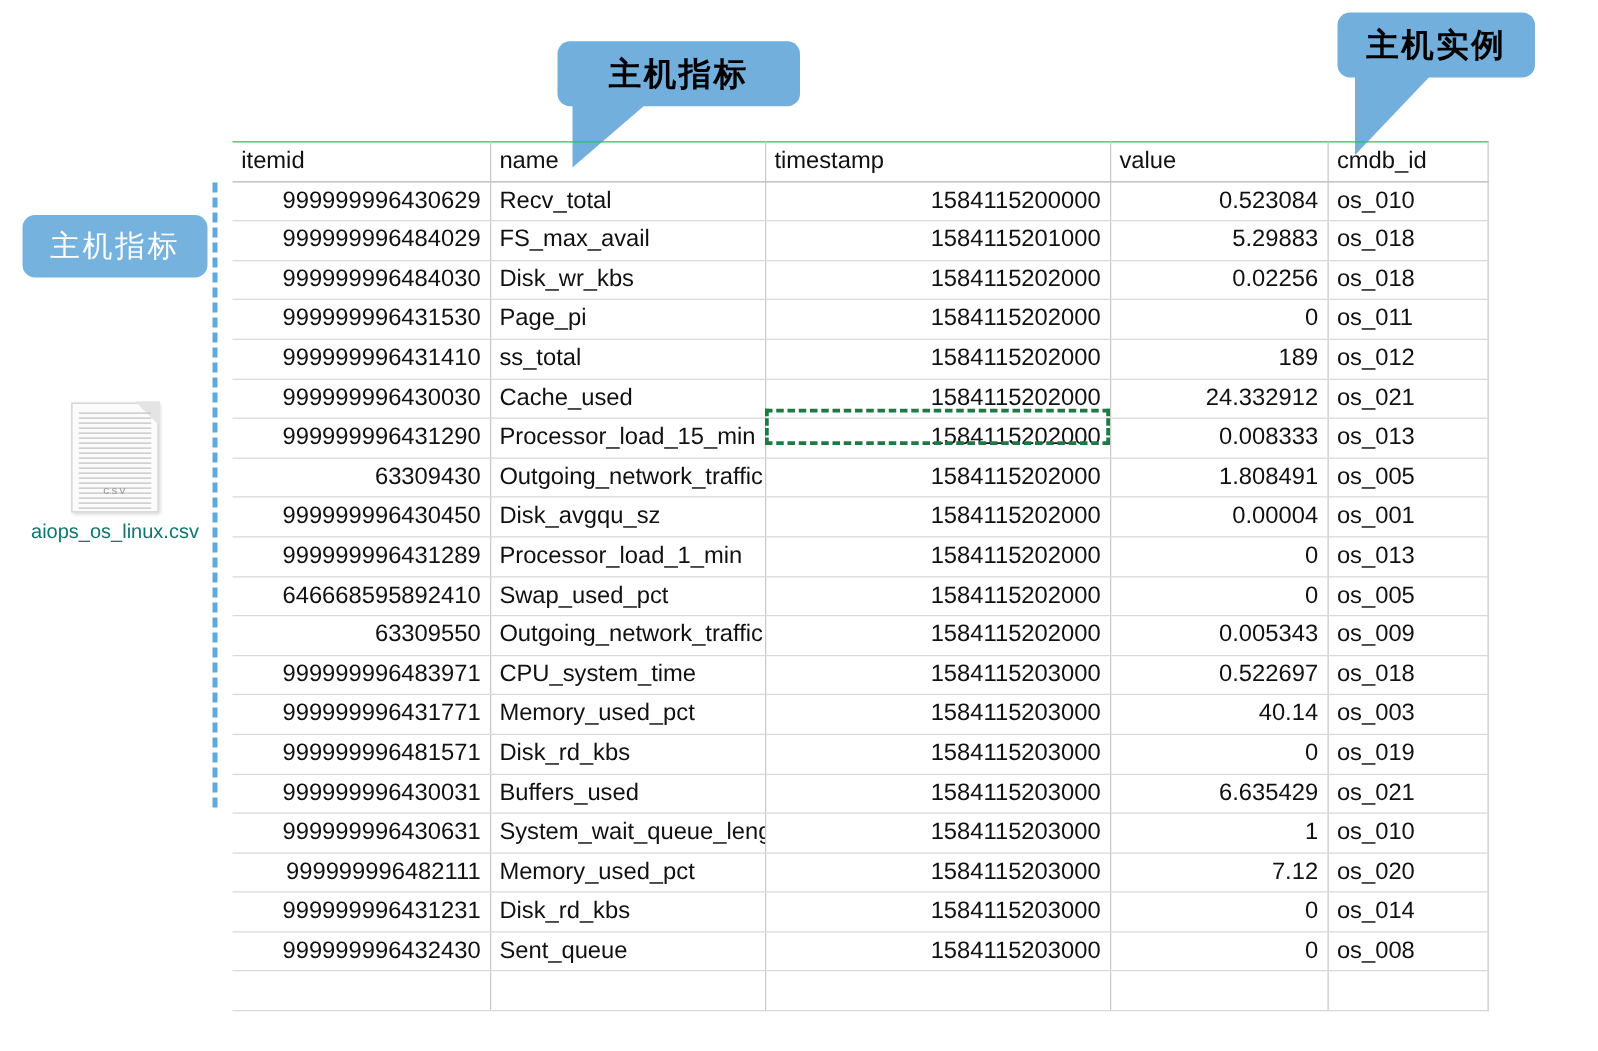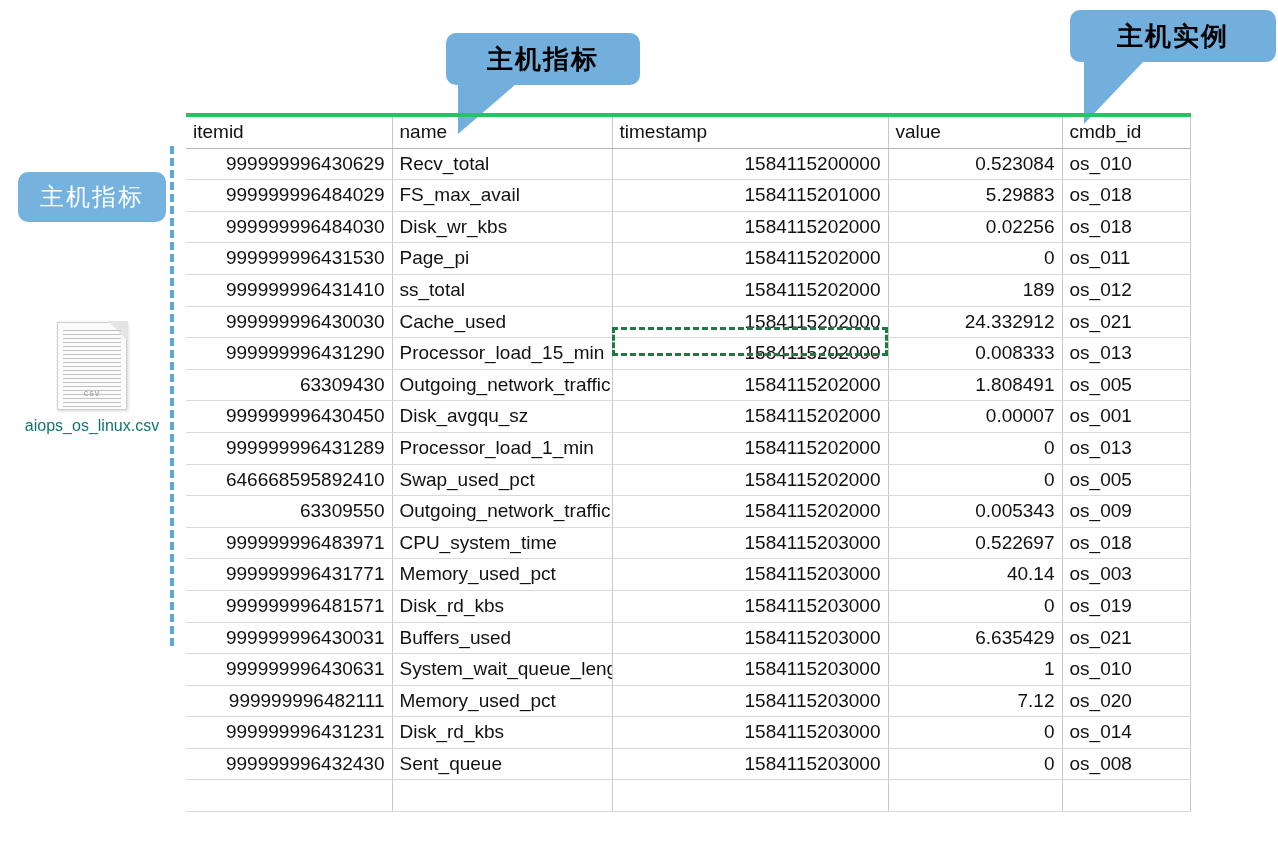--- a/index.html
+++ b/index.html
@@ -40,21 +40,21 @@
     border-bottom: 1px solid #d9d9d9;
     white-space: nowrap;
     overflow: hidden;
     font-weight: normal;
     line-height: 30.6px;
     vertical-align: middle;
   }
   #sheet thead th {
     text-align: left;
     border-bottom: 1px solid #b5b5b5;
-    border-top: 4px solid #22c55e;
+    border-top: 1px solid #22c55e;
   }
   #sheet tr > *:last-child { border-right: 1px solid #c9c9c9; }
   #sheet .num   { text-align: right; padding-right: 7px; }
   #sheet .txt   { text-align: left;  padding-left: 7px; }
   #sheet tbody tr:last-child td { border-bottom: 1px solid #d9d9d9; }
   #sheet tr.blank td { height: 30.6px; }
 
   
   #selection {
     position: absolute;
@@ -107,21 +107,21 @@
     left: 12px;
     top: 51px;
     border-left: 0 solid transparent;
     border-top: 50px solid #72afdc;
     border-right: 58px solid transparent;
   }
 
   #callout-instance {
     left: 1070px;
     top: 10px;
-    width: 206px;
+    width: 158px;
     height: 52px;
   }
   #callout-instance .tail {
     left: 14px;
     top: 51px;
     border-left: 0 solid transparent;
     border-top: 63px solid #72afdc;
     border-right: 60px solid transparent;
   }
 
@@ -148,20 +148,21 @@
     left: 12px;
     top: 322px;
     width: 160px;
     text-align: center;
   }
   #file-icon {
     position: relative;
     width: 70px;
     height: 88px;
     margin: 0 auto;
+    font-family: Liberation Mono, monospace;
   }
   #file-icon .page {
     position: absolute;
     inset: 0;
     background: #fbfbfb;
     border: 1px solid #cfcfcf;
     box-shadow: 1px 1px 3px rgba(0,0,0,0.18);
   }
   #file-icon .fold {
     position: absolute;
@@ -321,21 +322,21 @@
         <td class="num">63309430</td>
         <td class="txt">Outgoing_network_traffic</td>
         <td class="num">1584115202000</td>
         <td class="num">1.808491</td>
         <td class="txt">os_005</td>
       </tr>
       <tr>
         <td class="num">999999996430450</td>
         <td class="txt">Disk_avgqu_sz</td>
         <td class="num">1584115202000</td>
-        <td class="num">0.00007</td>
+        <td class="num">0.00004</td>
         <td class="txt">os_001</td>
       </tr>
       <tr>
         <td class="num">999999996431289</td>
         <td class="txt">Processor_load_1_min</td>
         <td class="num">1584115202000</td>
         <td class="num">0</td>
         <td class="txt">os_013</td>
       </tr>
       <tr>

